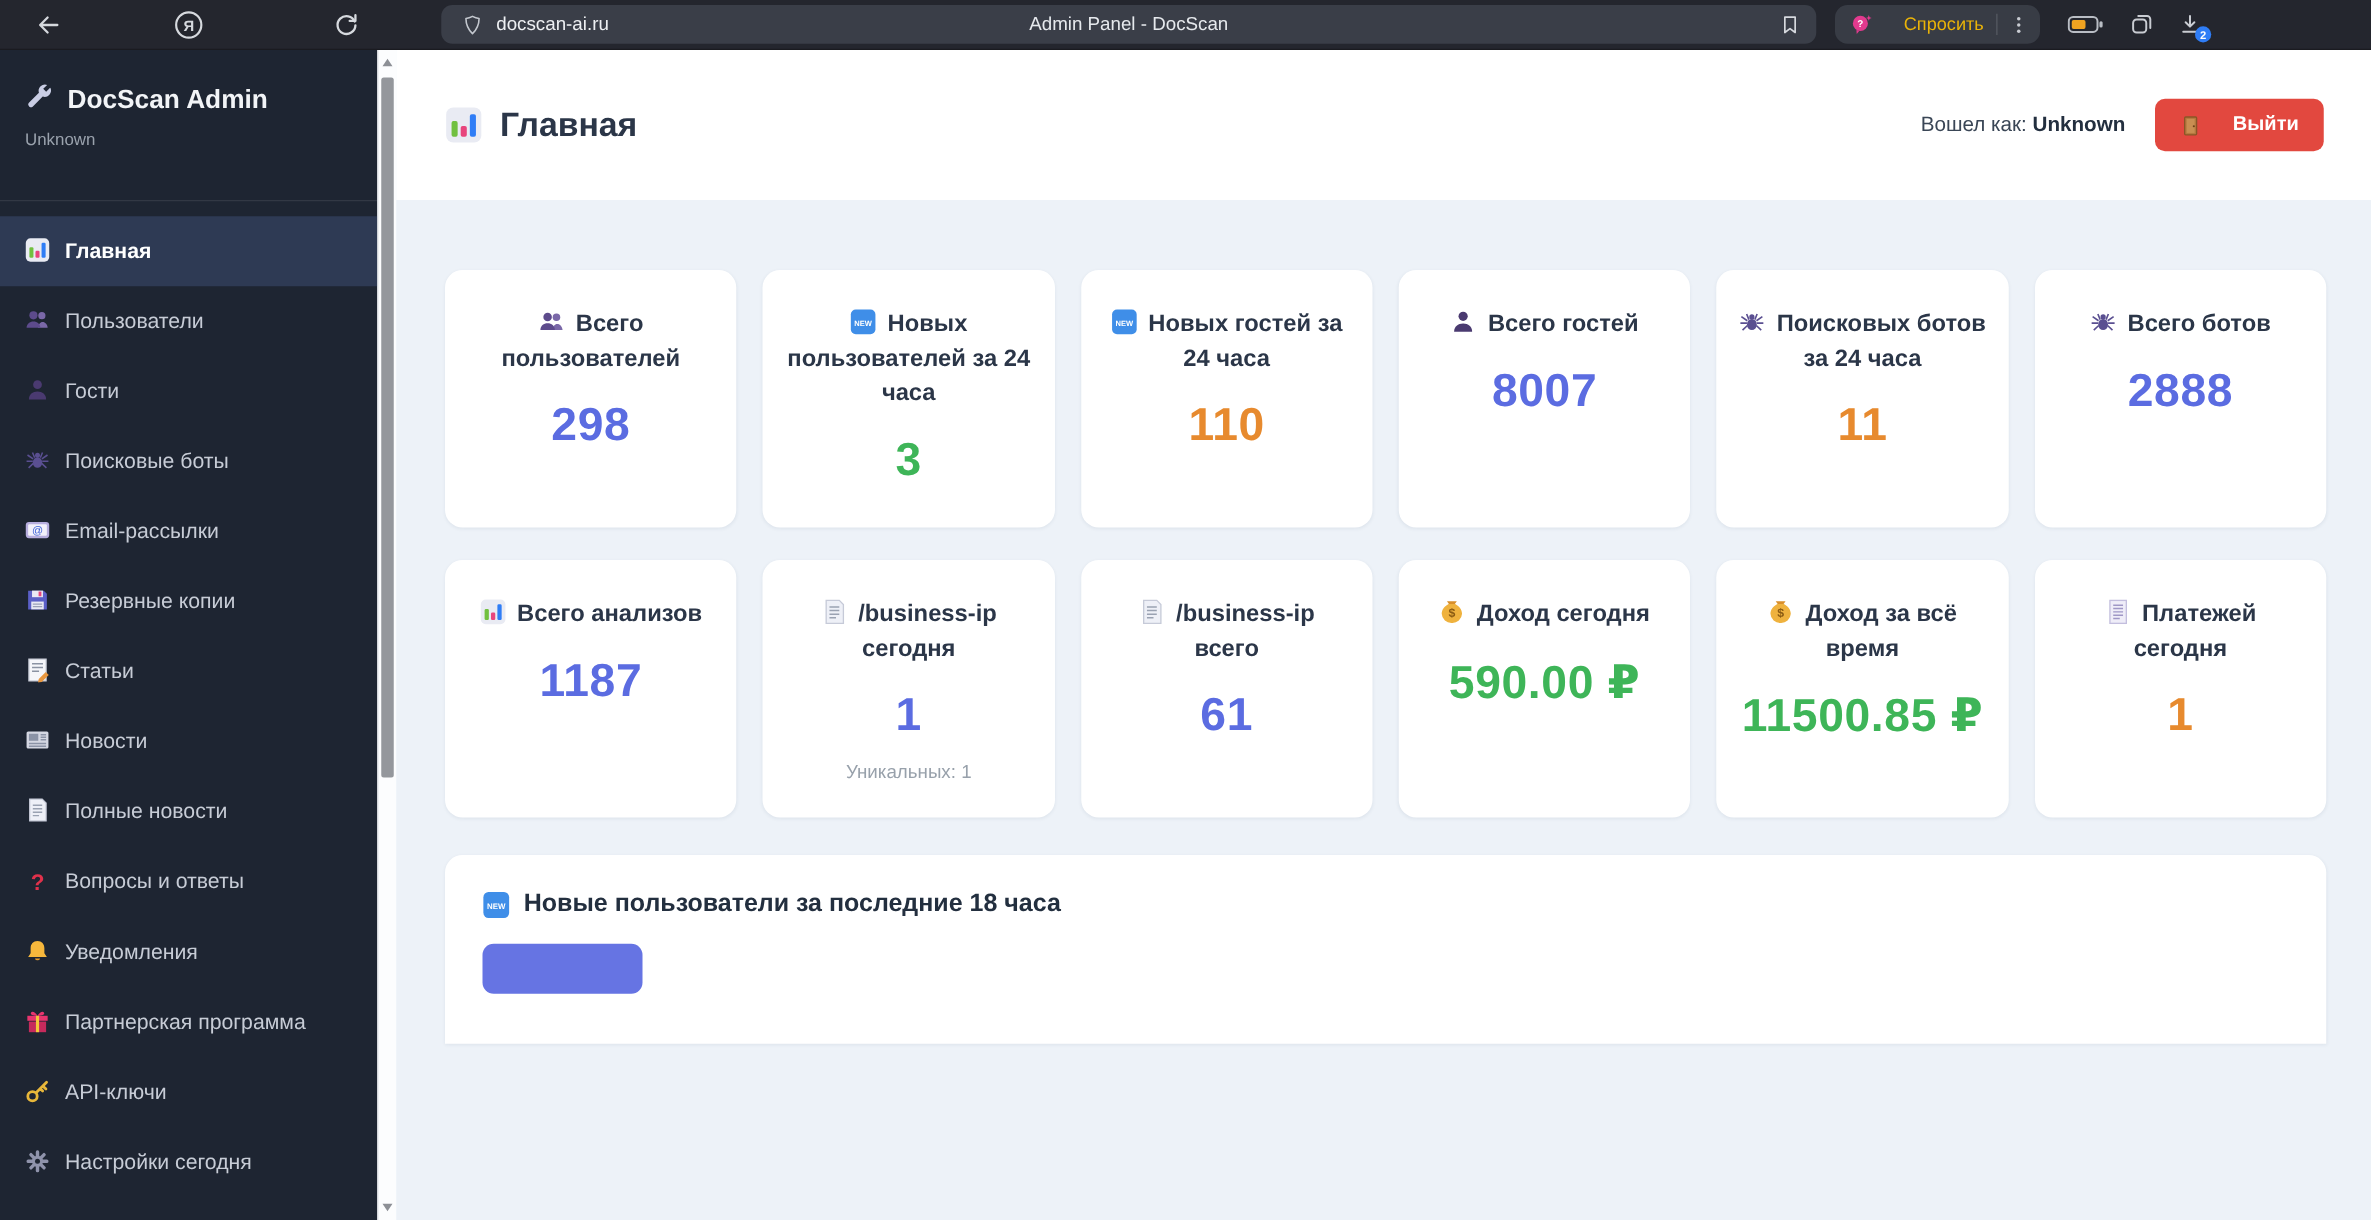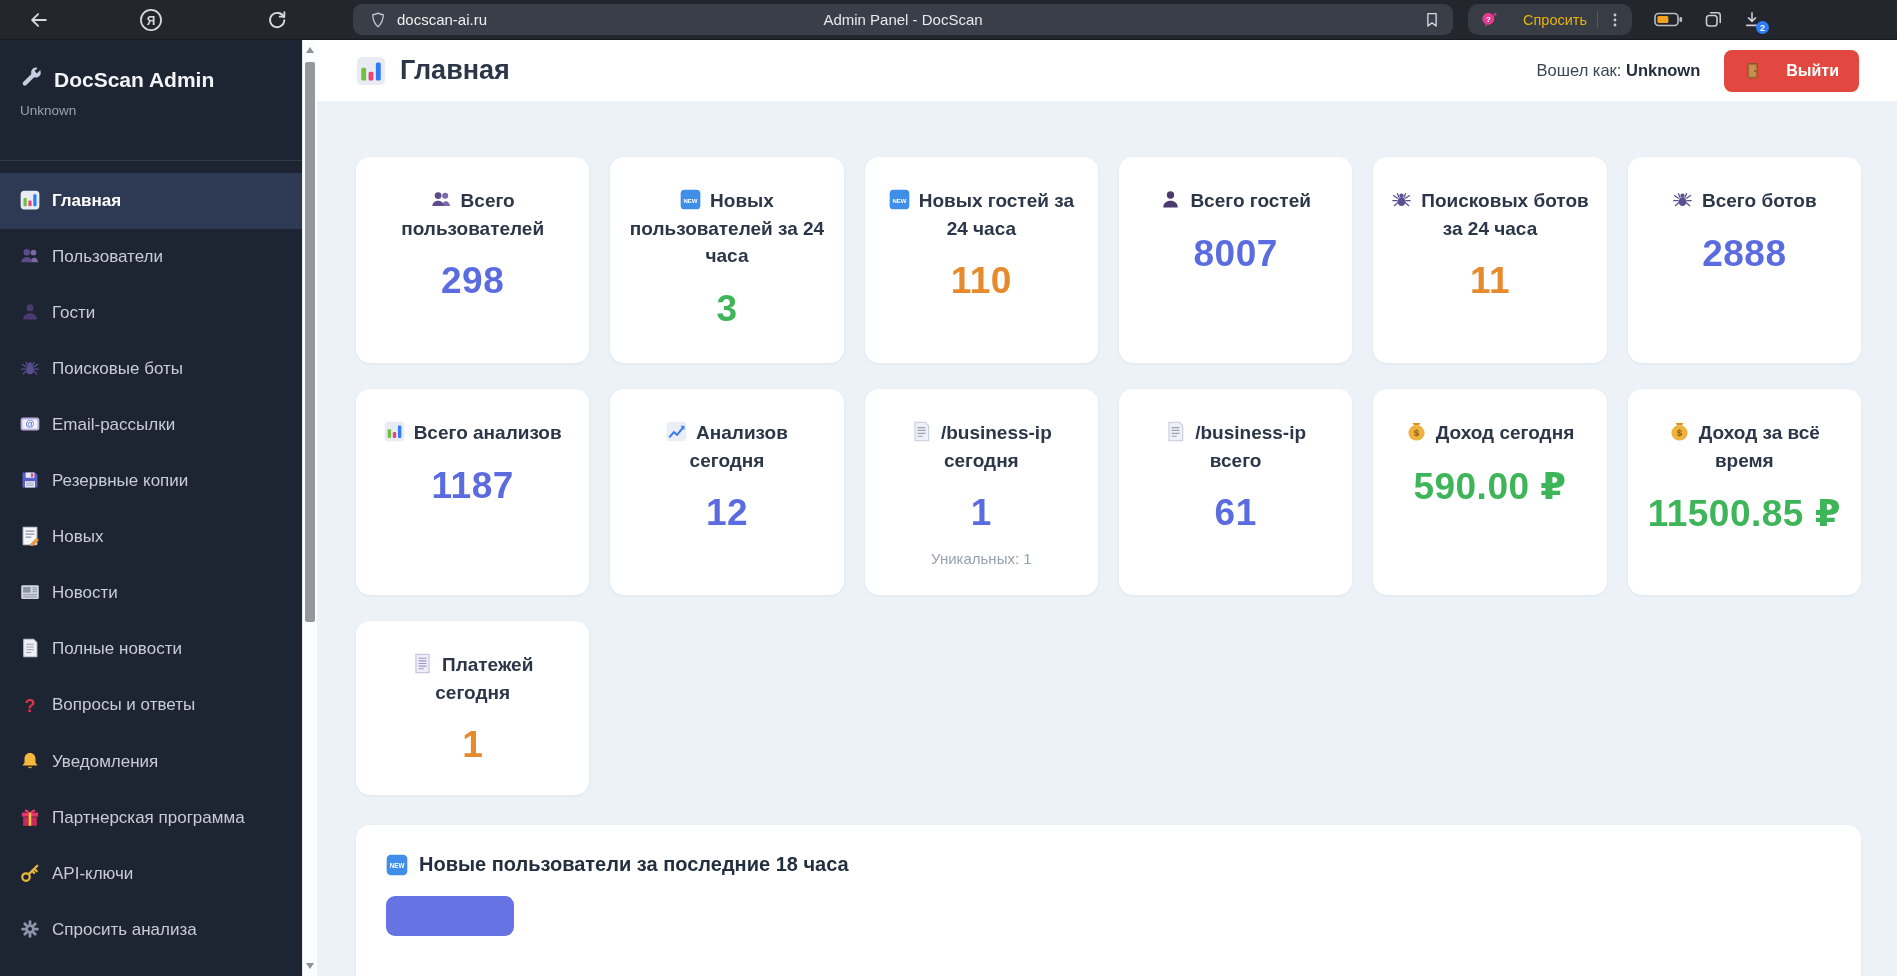--- a/index.html
+++ b/index.html
@@ -216,21 +216,21 @@
               <rect x="4.5" y="2" width="7" height="4.2" fill="#e9e9f4"></rect>
               <rect x="8.7" y="2.6" width="1.8" height="3" fill="#e8457d"></rect>
               <rect x="4" y="9" width="8" height="5" fill="#e9e9f4"></rect>
               <path d="M5 10.6h6M5 12.2h6" stroke="#9aa0b6" stroke-width="0.8"></path>
             </svg></span><span>Резервные копии</span></a>
 
       <a class="nav-item"><span class="ni"><svg viewBox="0 0 16 16">
               <path d="M2.5 1h11v14h-11z" fill="#f5f6fa" stroke="#c9cdd8" stroke-width="0.8"></path>
               <path d="M4.5 4h7M4.5 6.4h7M4.5 8.8h4.5" stroke="#8b93a3" stroke-width="1"></path>
               <path d="m8.8 13.8 4.5-4.5 1.9 1.9-4.5 4.5-2.4.5z" fill="#e8973f"></path>
-            </svg></span><span>Новых</span></a>
+            </svg></span><span>Статьи</span></a>
 
       <a class="nav-item"><span class="ni"><svg viewBox="0 0 16 16">
               <rect x="1" y="2.5" width="14" height="11" rx="1" fill="#d4d7e2"></rect>
               <rect x="2.5" y="4" width="6" height="4.5" fill="#8b93a6"></rect>
               <path d="M10 4.6h3.5M10 6.2h3.5M10 7.8h3.5M2.5 10.2h11M2.5 12h11" stroke="#8b93a6" stroke-width="0.9"></path>
             </svg></span><span>Новости</span></a>
 
       <a class="nav-item"><span class="ni"><svg viewBox="0 0 16 16">
               <path d="M3 1h8l2.5 2.5V15H3z" fill="#eef0f7" stroke="#c6cad8" stroke-width="0.8"></path>
               <path d="M5 5h6M5 7.2h6M5 9.4h6M5 11.6h4" stroke="#9aa2b2" stroke-width="0.9"></path>
@@ -257,21 +257,21 @@
 
       <a class="nav-item"><span class="ni"><svg viewBox="0 0 16 16">
               <g fill="#8f93ab">
                 <rect x="6.9" y="1" width="2.2" height="14" rx="1"></rect>
                 <rect x="6.9" y="1" width="2.2" height="14" rx="1" transform="rotate(45 8 8)"></rect>
                 <rect x="6.9" y="1" width="2.2" height="14" rx="1" transform="rotate(90 8 8)"></rect>
                 <rect x="6.9" y="1" width="2.2" height="14" rx="1" transform="rotate(135 8 8)"></rect>
               </g>
               <circle cx="8" cy="8" r="3.6" fill="#8f93ab"></circle>
               <circle cx="8" cy="8" r="1.6" fill="#1e2532"></circle>
-            </svg></span><span>Спросить анализа</span></a>
+            </svg></span><span>Настройки сегодня</span></a>
     </nav>
   </aside>
 
   <div class="pscroll">
     <div class="sb-up">
         <div class="tri-up"></div>
       </div>
     <div class="sb-thumb"></div>
     <div class="sb-down">
         <div class="tri-down"></div>
@@ -368,28 +368,20 @@
         <div class="card">
           <div class="card-label"><span class="ci"><svg viewBox="0 0 16 16">
                   <rect x="0.5" y="0.5" width="15" height="15" rx="3" fill="#e9ebf3"></rect>
                   <rect x="2.8" y="6.3" width="2.6" height="6.7" rx="0.8" fill="#71c040"></rect>
                   <rect x="6.7" y="8.4" width="2.6" height="4.6" rx="0.8" fill="#e8457d"></rect>
                   <rect x="10.6" y="3.4" width="2.6" height="9.6" rx="0.8" fill="#2f7df6"></rect>
                 </svg></span><span>Всего анализов</span></div>
           <div class="card-value v-blue">1187</div>
         </div>
 
-        <div class="card">
-          <div class="card-label"><span class="ci"><svg viewBox="0 0 16 16">
-                  <rect x="0.5" y="0.5" width="15" height="15" rx="2.5" fill="#eceef5"></rect>
-                  <path d="M2.5 12.5 6 8.5l2.5 2L13.2 4.6" stroke="#3b7df0" stroke-width="1.6" fill="none"></path>
-                  <path d="M10.9 3.6h3.2v3.2z" fill="#3b7df0"></path>
-                </svg></span><span>Анализов сегодня</span></div>
-          <div class="card-value v-blue">12</div>
-        </div>
 
         <div class="card">
           <div class="card-label"><span class="ci"><svg viewBox="0 0 16 16">
                   <path d="M3 1h8l2.5 2.5V15H3z" fill="#eef0f7" stroke="#c6cad8" stroke-width="0.8"></path>
                   <path d="M5 5h6M5 7.2h6M5 9.4h6M5 11.6h4" stroke="#9aa2b2" stroke-width="0.9"></path>
                 </svg></span><span>/business-ip сегодня</span></div>
           <div class="card-value v-blue">1</div>
           <div class="card-note">Уникальных: 1</div>
         </div>
 

